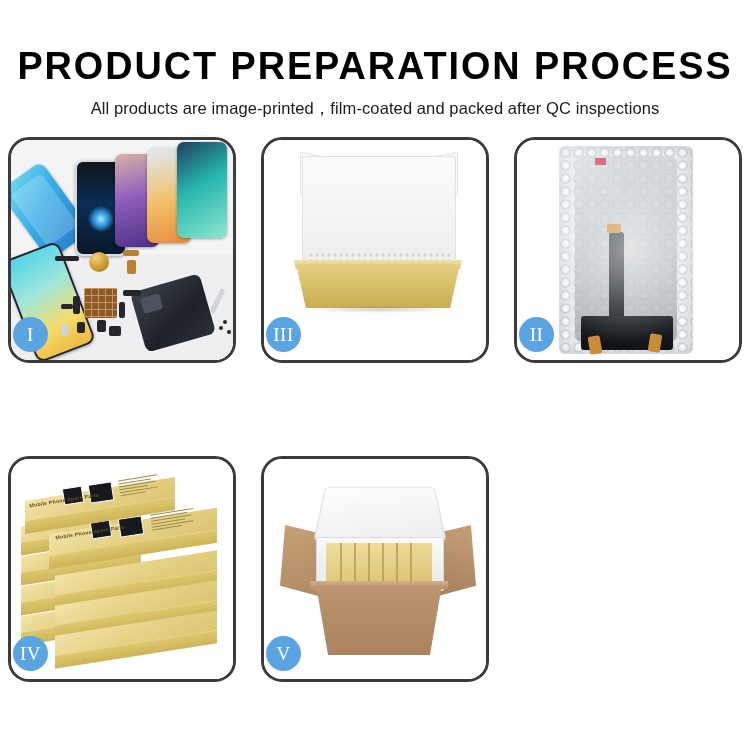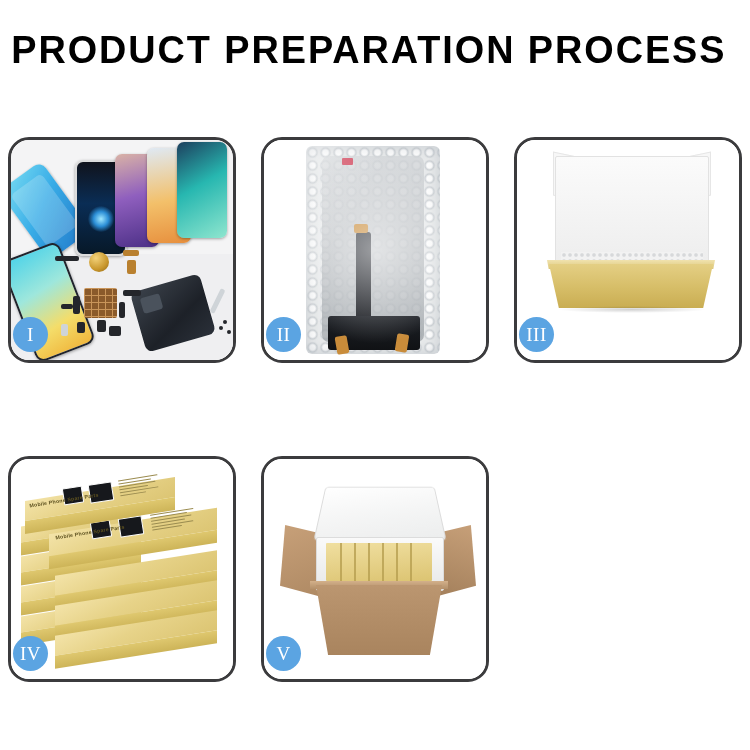--- a/index.html
+++ b/index.html
@@ -5,21 +5,21 @@
   html,body{margin:0;padding:0;}
   body{
     width:750px;height:750px;overflow:hidden;
     background:#ffffff;
     font-family:"Liberation Sans","DejaVu Sans",sans-serif;
     -webkit-font-smoothing:antialiased;
   }
   .page{position:relative;width:750px;height:750px;box-sizing:border-box;}
 
   
-  .header{padding-top:30px;}
+  .header{padding-top:46px;text-align:center;}
   .title{
     font-size:39px;font-weight:bold;color:#000000;
     letter-spacing:2.0px;line-height:1.05;
     transform:scaleX(0.97);transform-origin:center;
     white-space:nowrap;
   }
   .subtitle{
     margin-top:11px;font-size:16.5px;color:#1a1a1a;
     letter-spacing:0.1px;white-space:nowrap;font-weight:normal;
   }
@@ -266,20 +266,21 @@
   .p6 .wrap{position:absolute;left:150px;top:16px;width:54px;height:26px;
     background:linear-gradient(120deg,rgba(255,255,255,.85),rgba(225,232,238,.4));border-radius:4px;}
 </style>
 </head>
 <body>
 
 <div class="page">
 
   <div class="header">
     <div class="title">PRODUCT PREPARATION PROCESS</div>
+    <div class="subtitle">All products are image-printed，film-coated and packed after QC inspections</div>
   </div>
 
   <div class="grid">
 
     <div class="panel">
       <div class="panel-media p1">
         <div class="floor"></div>
         <div class="phone ph-film"></div>
         <div class="phone ph-glass"></div>
         <div class="phone ph-purple"></div>
@@ -302,46 +303,46 @@
         <div class="bar" style="left:98px;top:186px;width:12px;height:10px;"></div>
         <div class="bar" style="left:204px;top:148px;width:5px;height:26px;background:#cfd4d8;transform:rotate(26deg);"></div>
         <div class="bar" style="left:208px;top:186px;width:4px;height:4px;border-radius:50%;"></div>
         <div class="bar" style="left:216px;top:190px;width:4px;height:4px;border-radius:50%;"></div>
         <div class="bar" style="left:212px;top:180px;width:4px;height:4px;border-radius:50%;"></div>
       </div>
       <div class="badge">I</div>
     </div>
 
     <div class="panel">
+      <div class="panel-media p3">
+        <div class="lidflapL"></div>
+        <div class="lidflapR"></div>
+        <div class="lidback"></div>
+        <div class="foam"></div>
+        <div class="bubble"></div>
+        <div class="trayrim"></div>
+        <div class="traywall"></div>
+        <div class="shadow"></div>
+      </div>
+      <div class="badge">III</div>
+    </div>
+
+    <div class="panel">
       <div class="panel-media p2">
         <div class="bag"></div>
         <div class="lcd"></div>
         <div class="redtab"></div>
         <div class="flex"></div>
         <div class="flexfoot"></div>
         <div class="gold" style="left:90px;top:84px;width:14px;height:9px;"></div>
         <div class="gold" style="left:72px;top:196px;width:12px;height:18px;transform:rotate(-10deg);"></div>
         <div class="gold" style="left:132px;top:194px;width:12px;height:18px;transform:rotate(9deg);"></div>
         <div class="sheen"></div>
       </div>
       <div class="badge">II</div>
-    </div>
-
-    <div class="panel">
-      <div class="panel-media p3">
-        <div class="lidflapL"></div>
-        <div class="lidflapR"></div>
-        <div class="lidback"></div>
-        <div class="foam"></div>
-        <div class="bubble"></div>
-        <div class="trayrim"></div>
-        <div class="traywall"></div>
-        <div class="shadow"></div>
-      </div>
-      <div class="badge">III</div>
     </div>
 
     <div class="panel">
       <div class="panel-media p4">
 
         <div class="gbox" style="left:10px;top:58px;width:120px;height:16px;">
             <div class="top"></div>
             <div class="side"></div>
           </div>
         <div class="gbox" style="left:10px;top:88px;width:120px;height:16px;">

